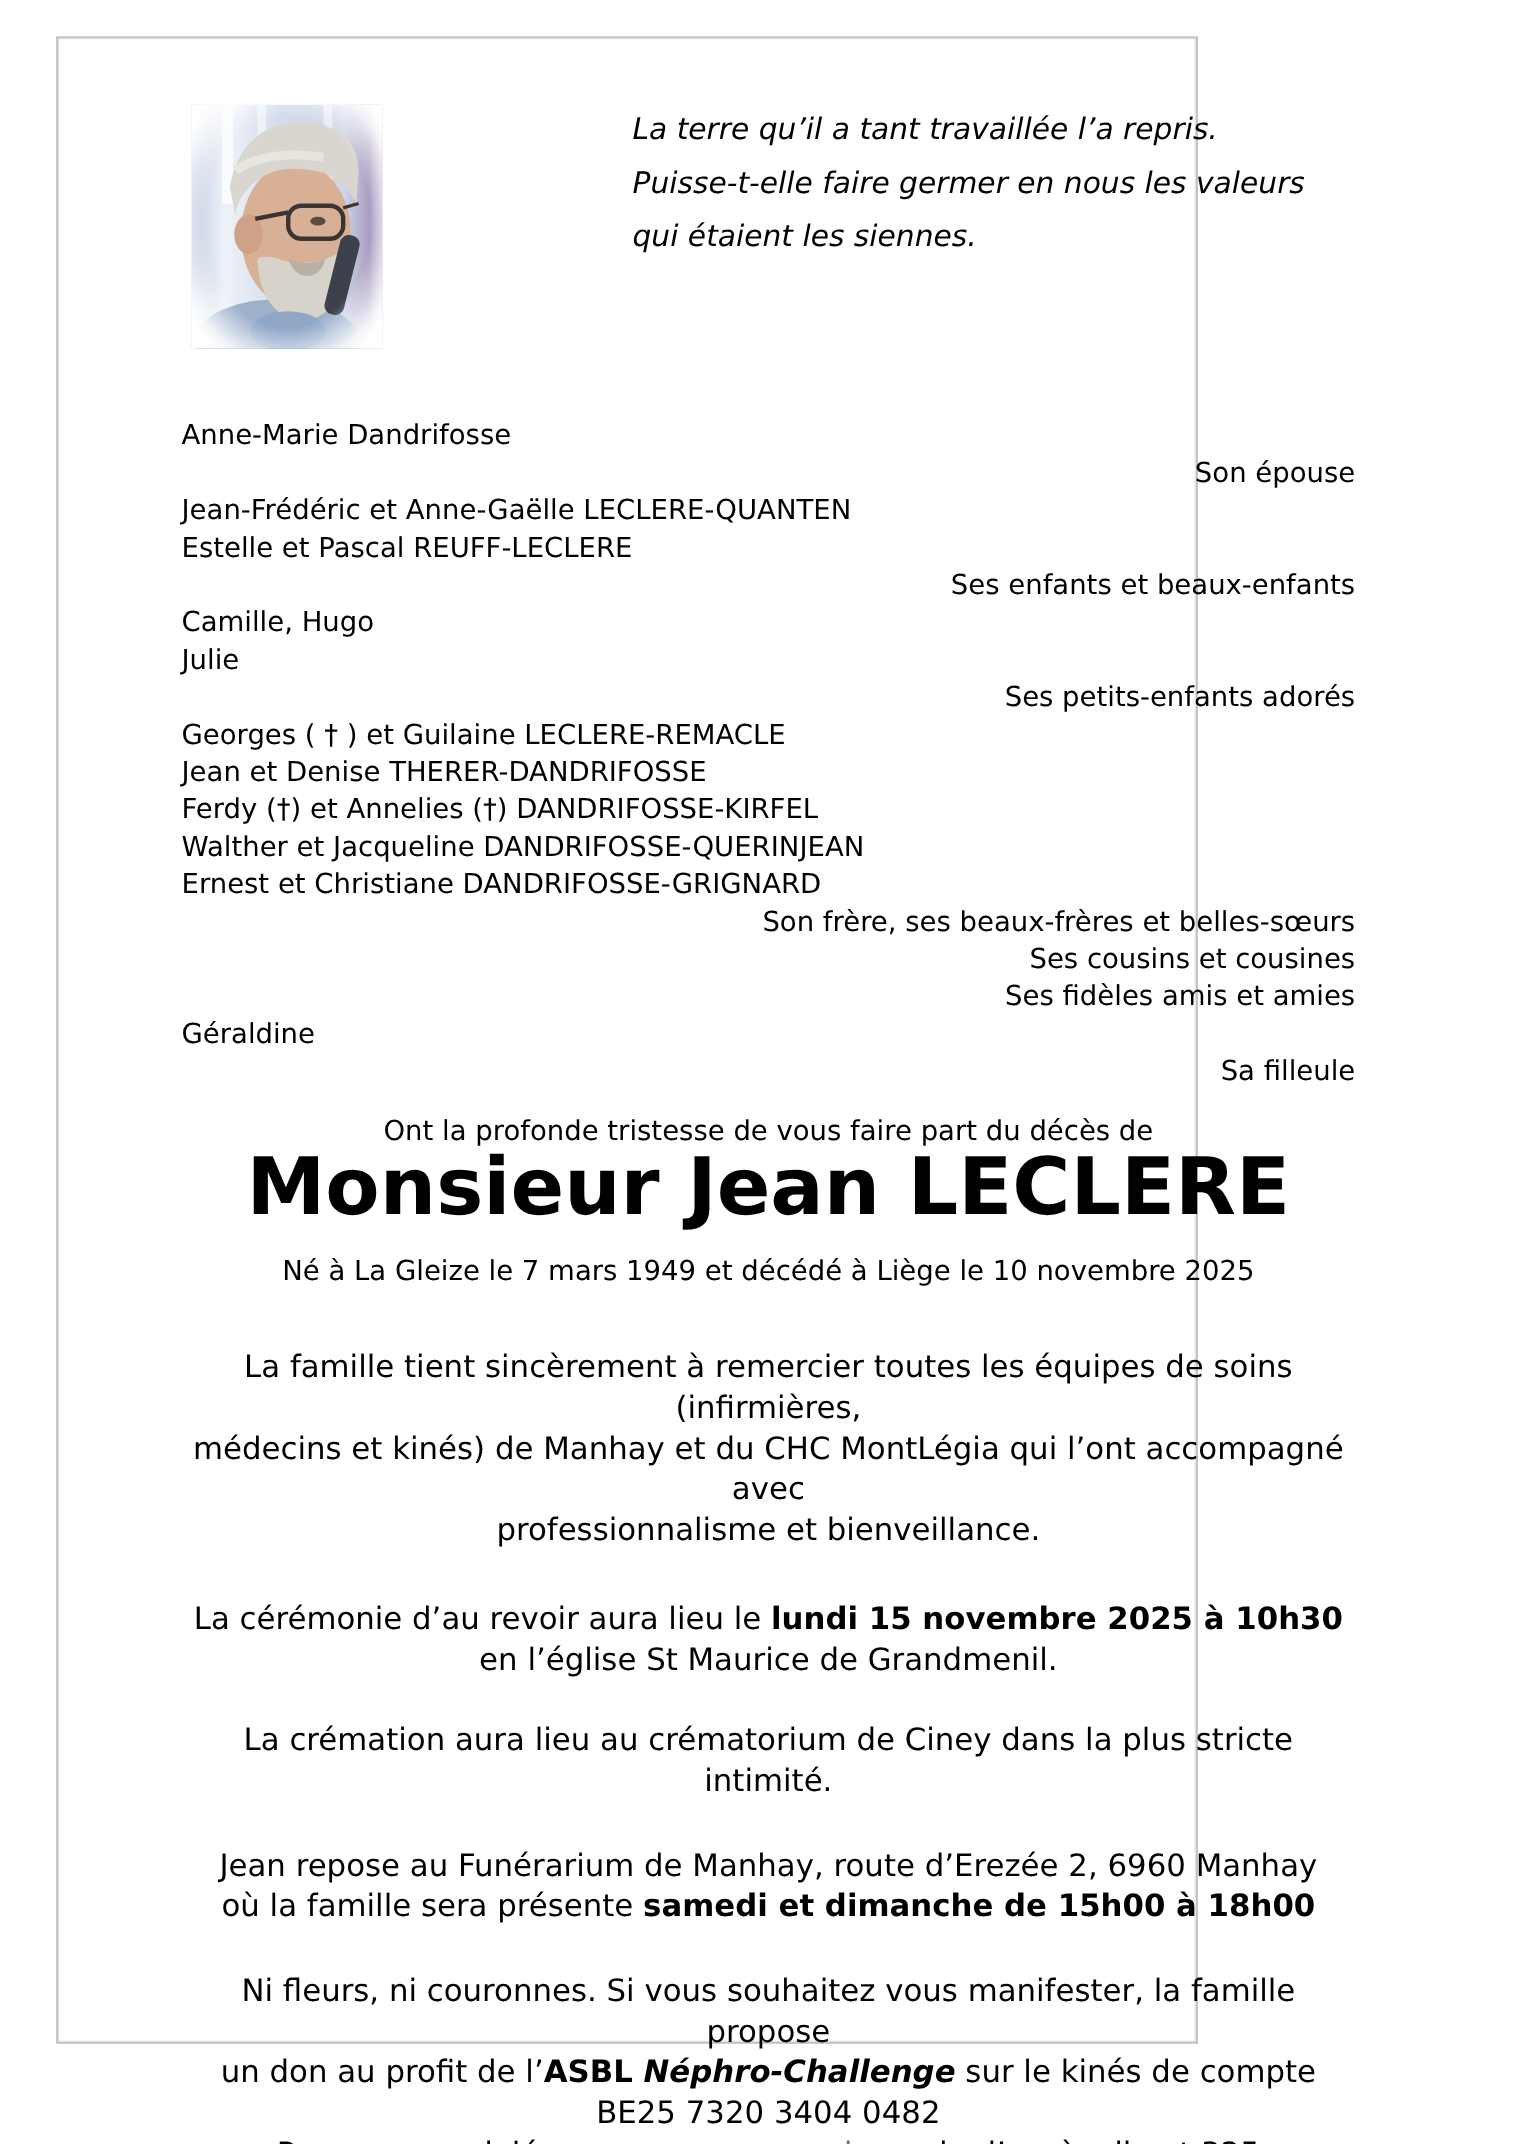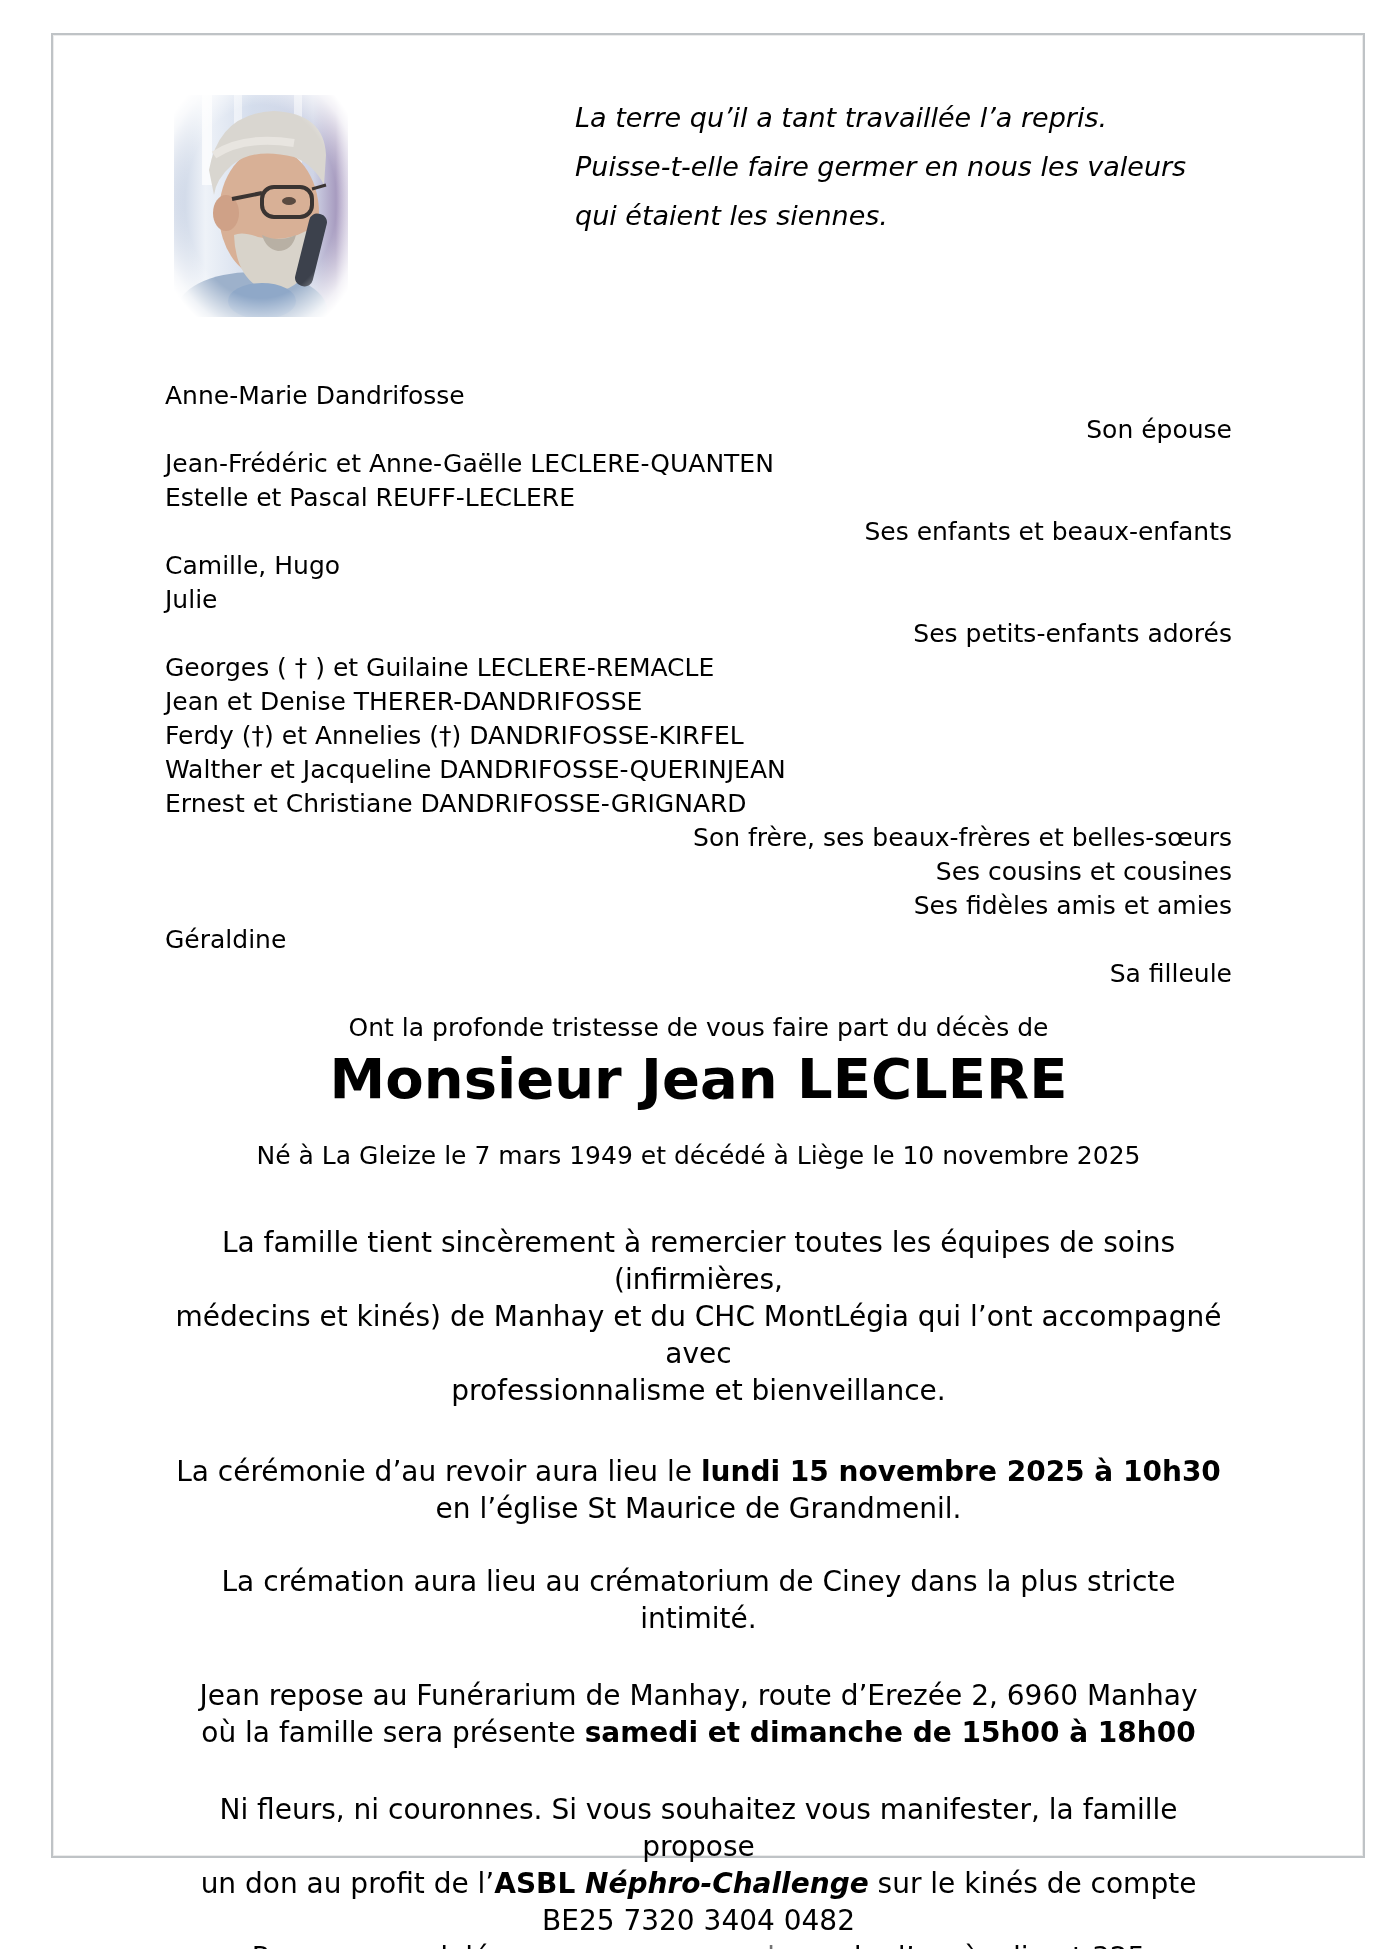--- a/index.html
+++ b/index.html
@@ -2,21 +2,21 @@
 <html><head>
 <meta charset="utf-8">
 <style>
   html,body{margin:0;padding:0;}
   body{
     width:1378px;height:1949px;background:#ffffff;
     font-family:"DejaVu Sans","Liberation Sans",sans-serif;
     color:#000;position:relative;overflow:hidden;
   }
   .page{
-    position:absolute;left:51px;top:33px;width:1314px;height:1825px;
+    position:absolute;left:51px;top:33px;width:1038px;height:1825px;
     border:2px solid #bfc3c6;box-shadow:inset 0 0 0 1px #ececec;
     box-sizing:border-box;background:#fff;
   }
   .content{
     position:absolute;left:112px;top:0;width:1067px;
   }
   
   .header-row{position:relative;height:300px;}
   .photo-wrap{position:absolute;left:9px;top:60px;width:174px;height:222px;}
   .quote{
@@ -24,21 +24,21 @@
     font-style:italic;font-size:27px;line-height:49px;white-space:nowrap;
   }
   
   .family{margin-top:44px;}
   .fline{font-size:25px;line-height:34px;white-space:nowrap;}
   .l{text-align:left;}
   .r{text-align:right;}
   .c{text-align:center;}
   
   .intro{margin-top:20px;font-size:25px;line-height:34px;}
-  .main-title{font-size:56px;font-weight:bold;line-height:64px;margin-top:2px;}
+  .main-title{font-size:72px;font-weight:bold;line-height:64px;margin-top:2px;}
   .birth{margin-top:26px;font-size:25px;line-height:37px;}
   .para{font-size:28px;line-height:37px;}
   .p-thanks{margin-top:50px;}
   .p-ceremony{margin-top:44px;}
   .p-cremation{margin-top:36px;}
   .p-repose{margin-top:40px;}
   .p-donation{margin-top:40px;}
   b{font-weight:bold;}
   .bi{font-weight:bold;font-style:italic;}
   .link{color:#737373;text-decoration:underline;cursor:pointer;}

